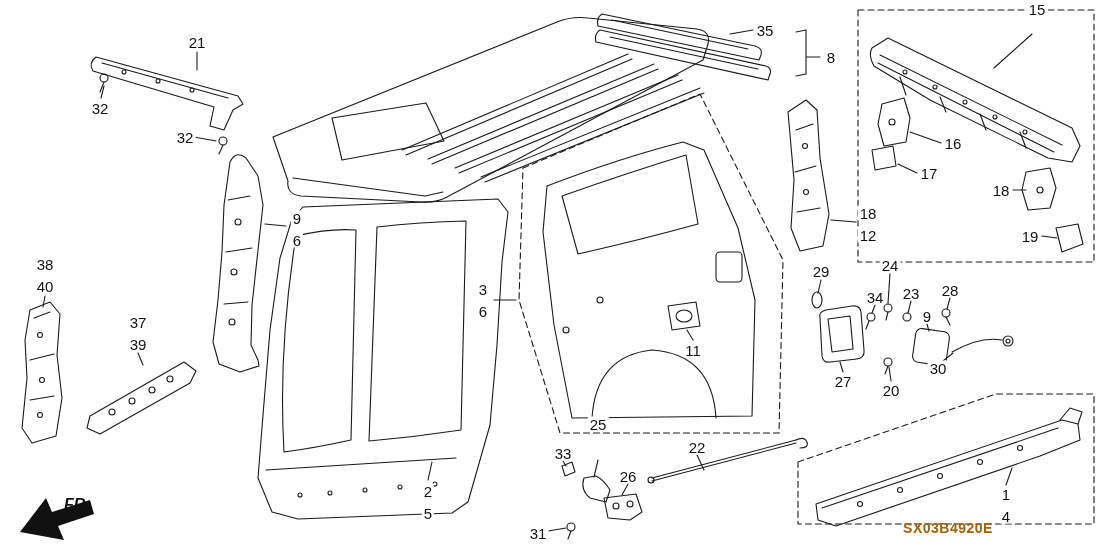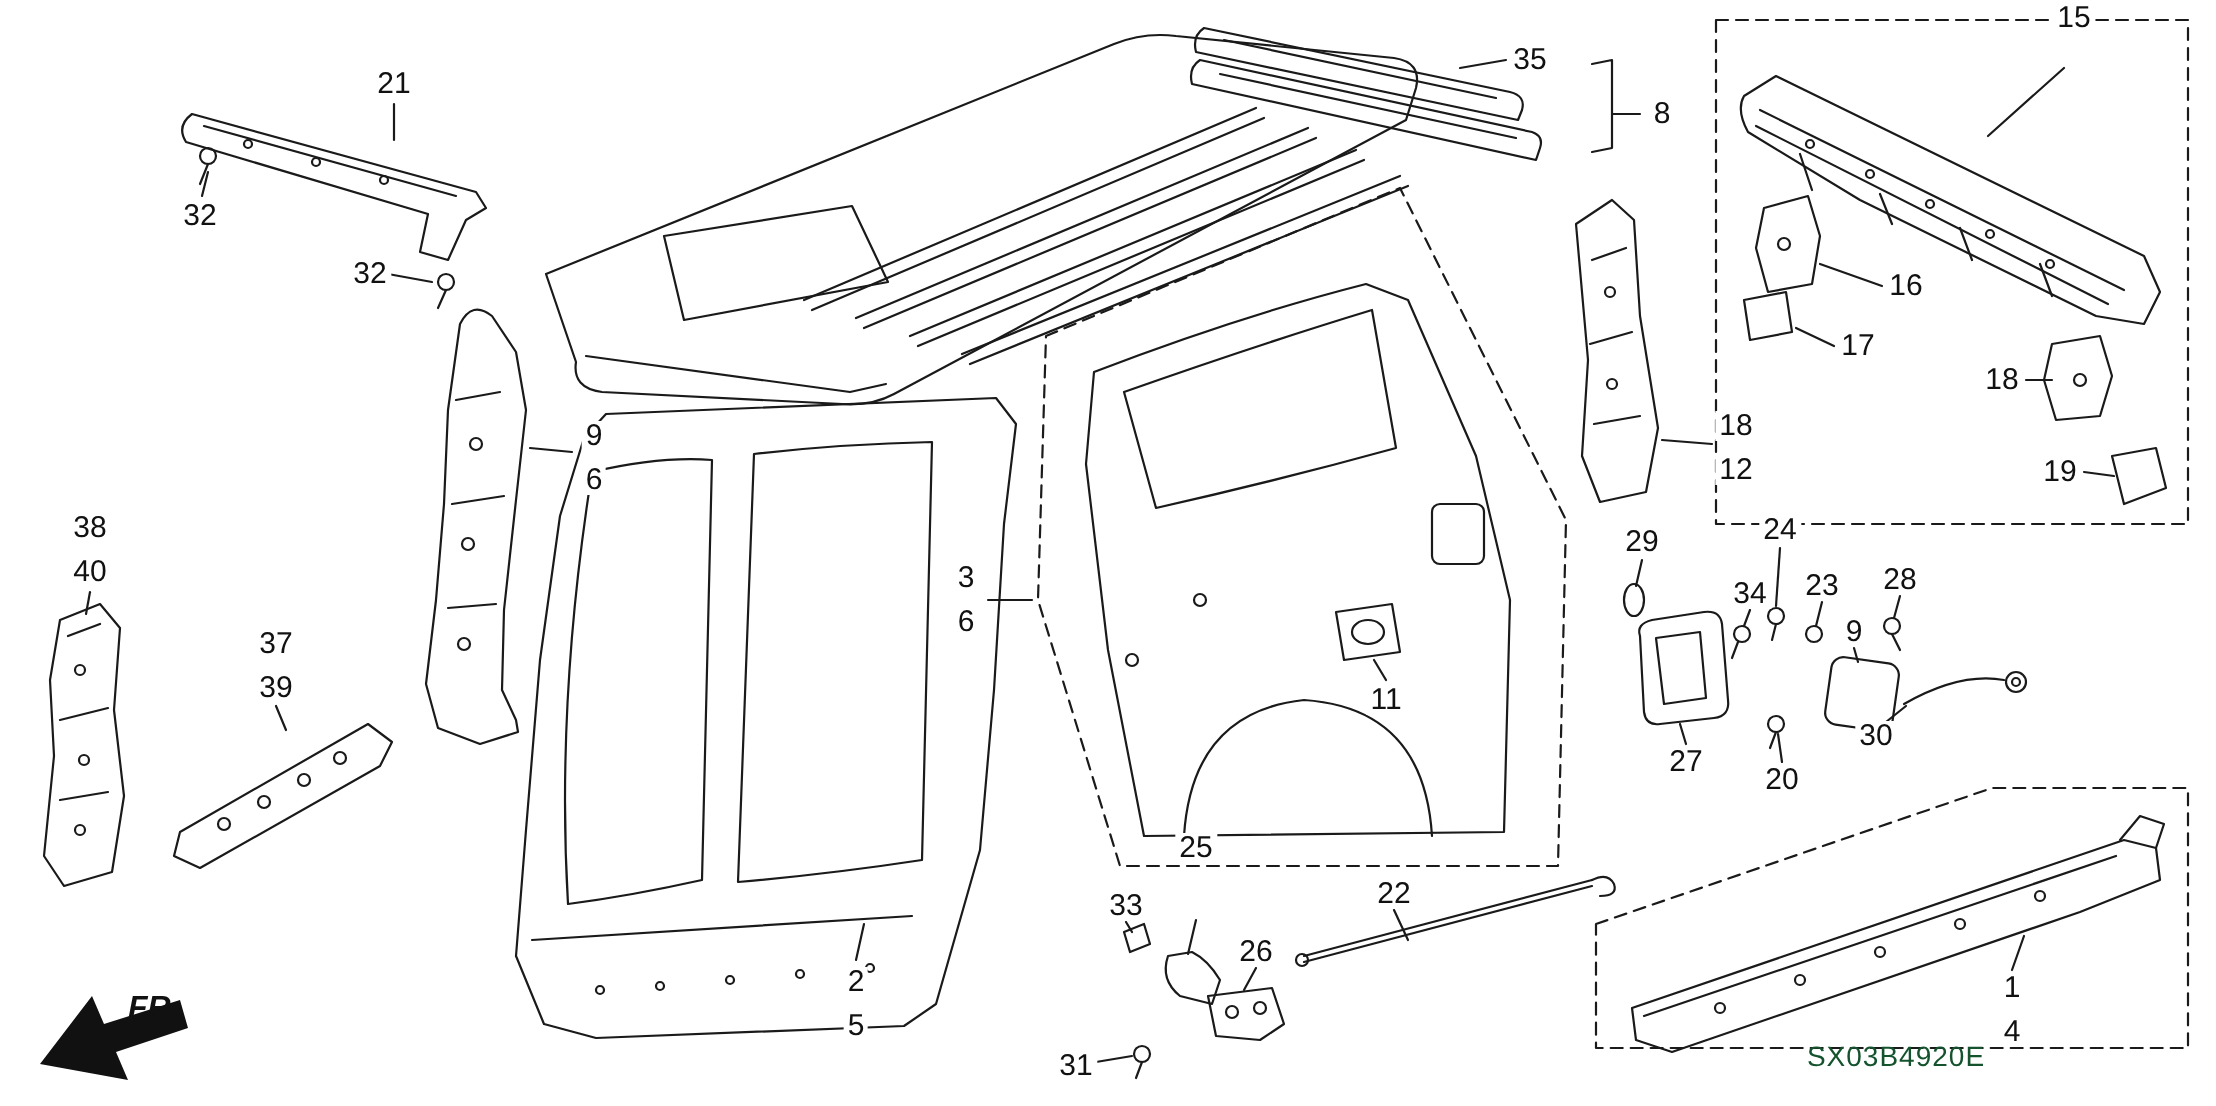--- a/index.html
+++ b/index.html
@@ -8,21 +8,21 @@
     font-family:"Liberation Sans","DejaVu Sans",sans-serif;overflow:hidden;
   }
   svg.art{position:absolute;left:0;top:0;}
   .lbl{
     position:absolute;transform:translate(-50%,-50%);
     font-size:15px;color:#111;background:#fff;padding:0 2px;line-height:1;
     white-space:nowrap;
   }
   .code{
     position:absolute;transform:translate(-50%,-50%);
-    font-size:14px;font-weight:normal;letter-spacing:0.5px;color:#14532d;
+    font-size:14px;font-weight:bold;letter-spacing:0.5px;color:#a16207;
   }
   .fr{
     position:absolute;transform:translate(0,-50%);
     font-size:16px;font-weight:bold;font-style:italic;color:#111;text-decoration:underline;
   }
 </style>
 </head>
 <body>
 
 <div class="stage">

